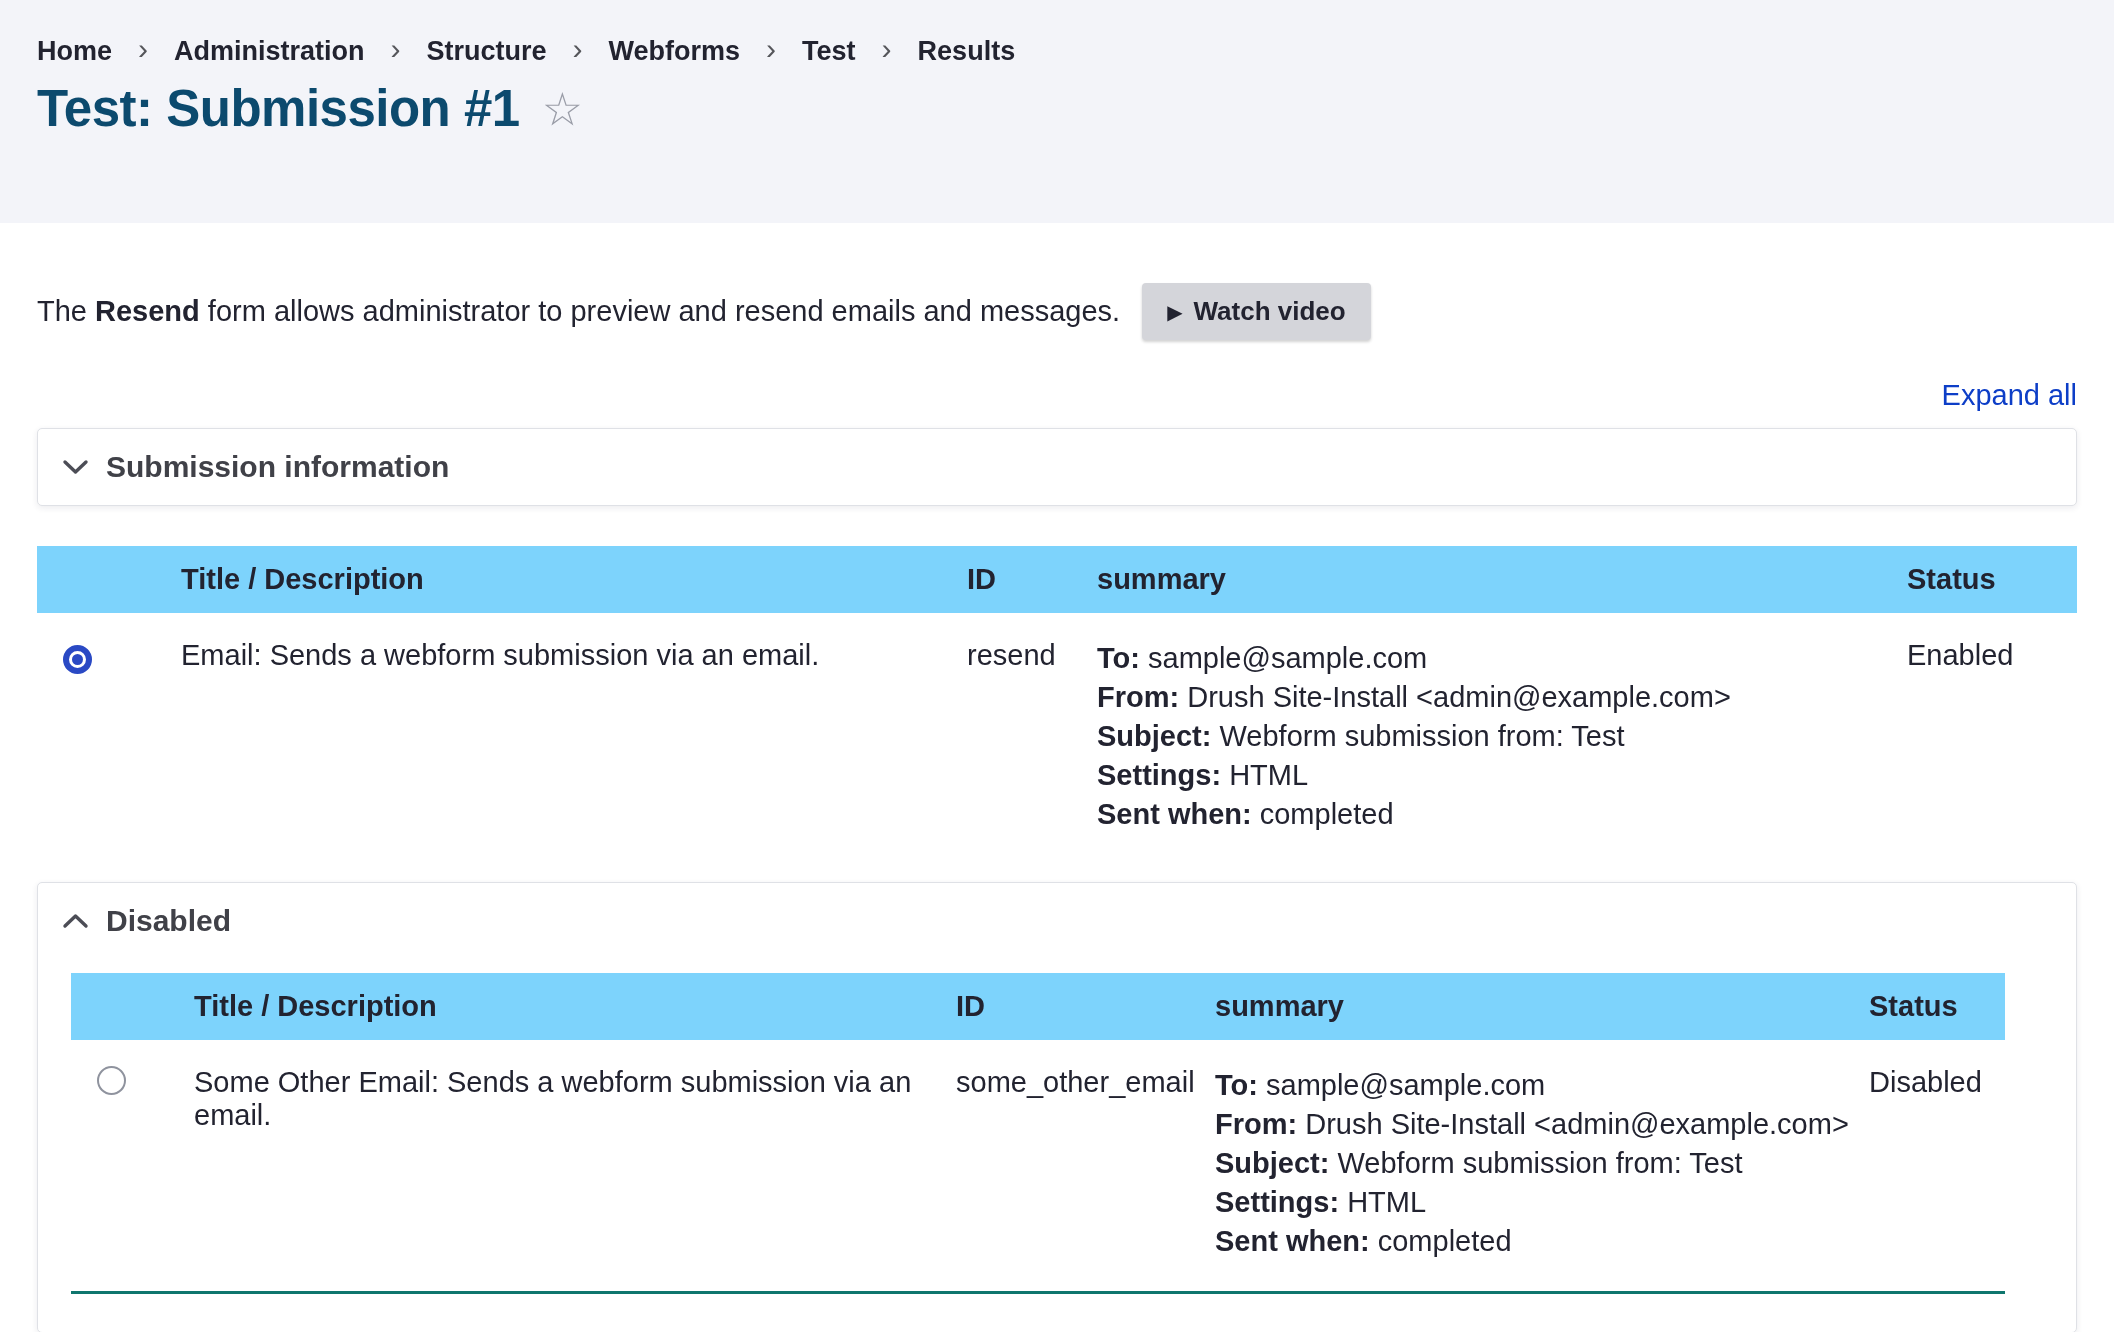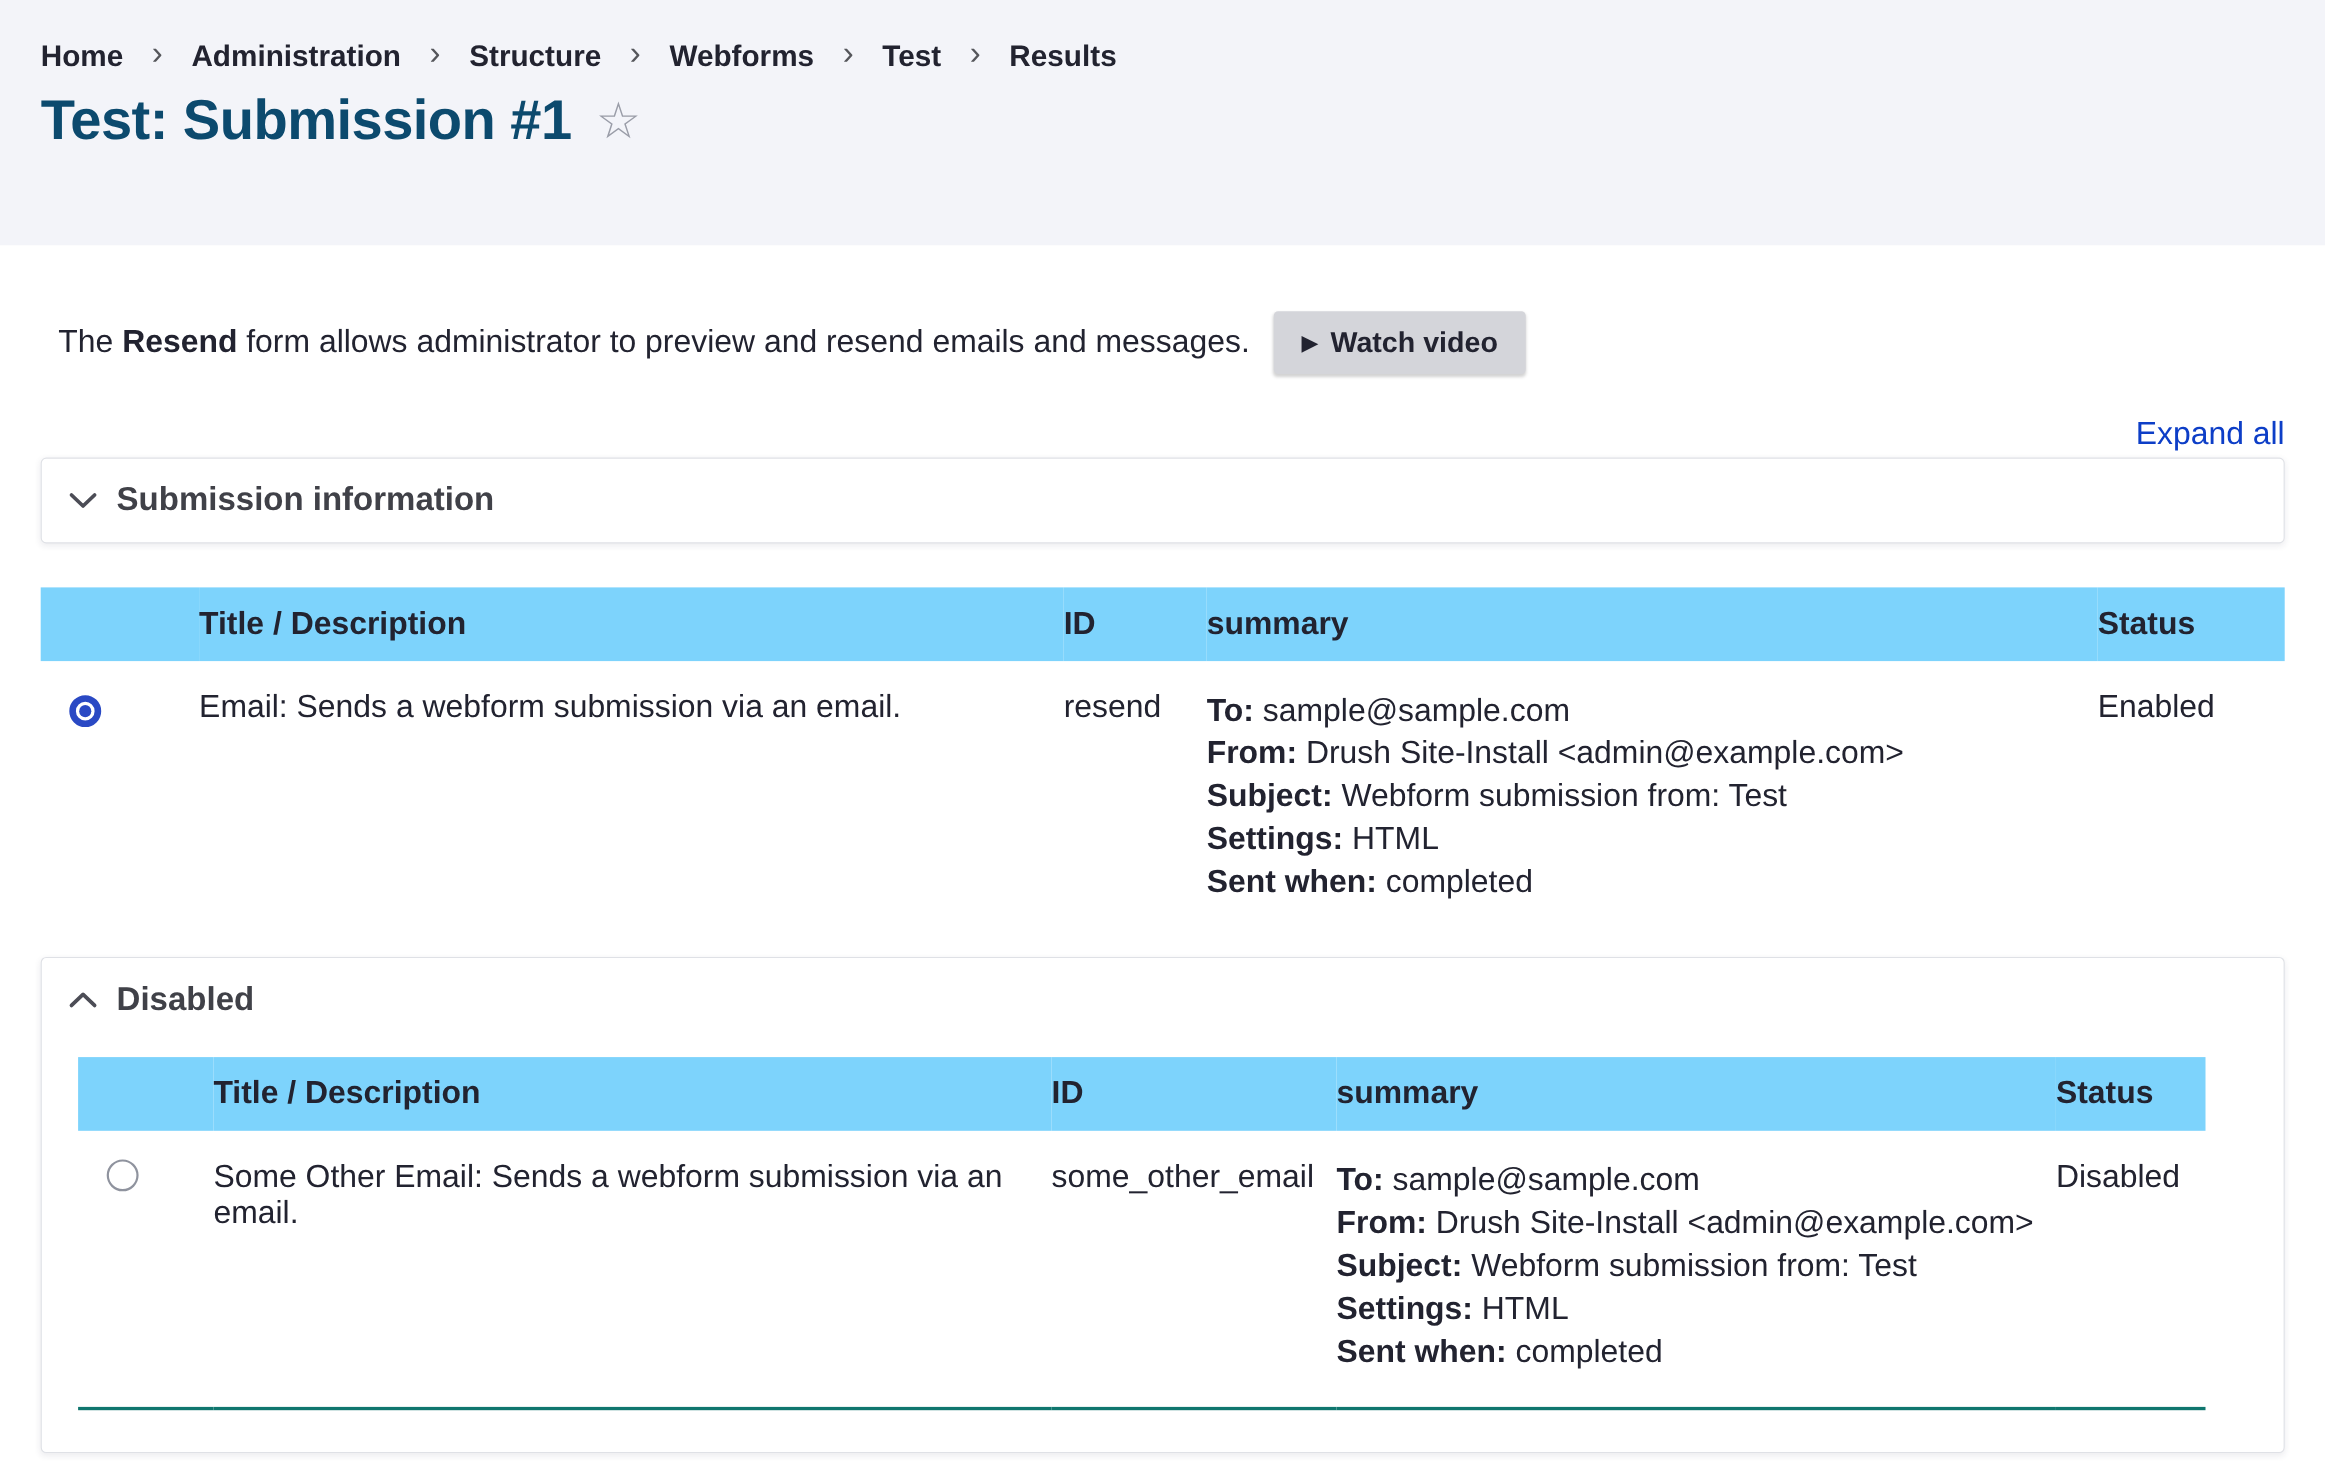--- a/index.html
+++ b/index.html
@@ -18,31 +18,31 @@
   h1.page-title { font-size:51px; font-weight:800; letter-spacing:-0.5px; color:#0c4a6e; line-height:58px; }
   .star { font-size:46px; color:#9a9da8; margin-left:22px; font-weight:400; cursor:pointer; line-height:46px; }
   .tabs { display:flex; margin-top:16px; margin-left:0; }
   .tab { padding:0 52px; height:63px; display:flex; align-items:flex-start; justify-content:center;
          font-size:30px; font-weight:700; color:#55565b; cursor:pointer; position:relative; }
   .tab.active { color:#0d3ec7; }
   .tab.active::after { content:""; position:absolute; left:0; right:0; bottom:0; height:6px; background:#0d3ec7; }
   
   .content { padding:0 37px; }
   .intro-row { margin-top:60px; display:flex; align-items:center; }
-  .intro-text { font-size:29px; color:#222330;margin-left:16px; }
+  .intro-text { font-size:29px; color:#222330; }
   .intro-text b { font-weight:700; }
   .watch-video-btn { margin-left:22px; background:#d4d5da; border:none; border-radius:4px;
       padding:13px 25px; font-size:26px; font-weight:700; color:#222330; cursor:pointer;
       font-family:inherit; display:inline-flex; align-items:center;
       box-shadow:0 2px 3px rgba(0,0,0,0.18); }
   .watch-video-btn .play { font-size:20px; margin-right:11px; }
   .expand-row { margin-top:40px; text-align:right; line-height:30px; }
   .expand-link { color:#0d3ec7; font-size:29px; text-decoration:none; cursor:pointer; }
   
-  .box { border:1px solid #dfe1e6; border-radius:5px; background:#fff; margin-top:6px;
+  .box { border:1px solid #dfe1e6; border-radius:5px; background:#fff; margin-top:18px;
          box-shadow:0 2px 6px rgba(40,40,80,0.09); }
   .box-header { display:flex; align-items:center; padding:21px 24px; cursor:pointer; }
   .box-header .chev { width:27px; height:18px; margin-right:17px; display:inline-flex; }
   .box-title { font-size:30px; font-weight:700; color:#404148; }
   .box.disabled-box { margin-top:18px; padding-bottom:38px; }
   
   table { border-collapse:collapse; table-layout:fixed; }
   .main-table { width:2040px; margin-top:40px; }
   .inner-table { width:1934px; margin:14px 0 0 33px; }
   th { text-align:left; font-size:29px; font-weight:700; background:#7dd3fc; padding:17px 0; color:#222330; }

